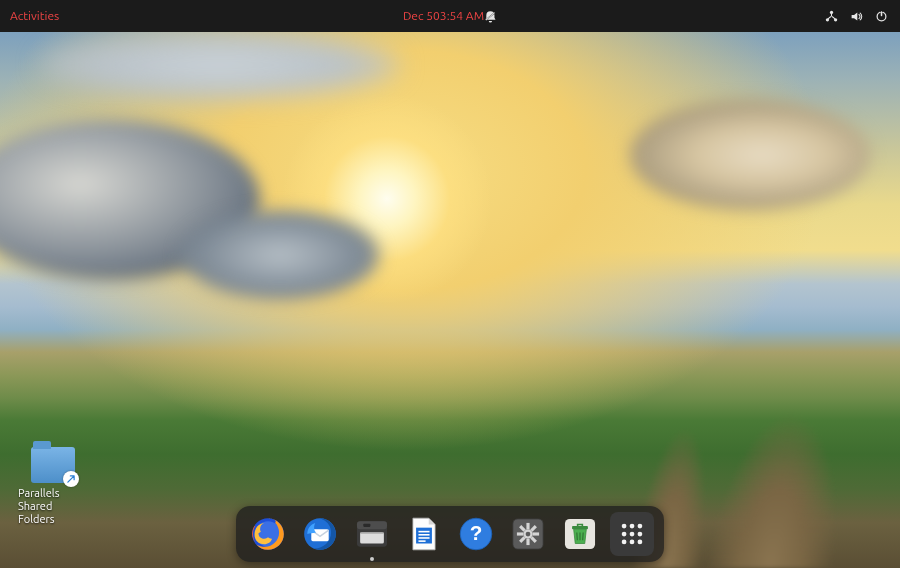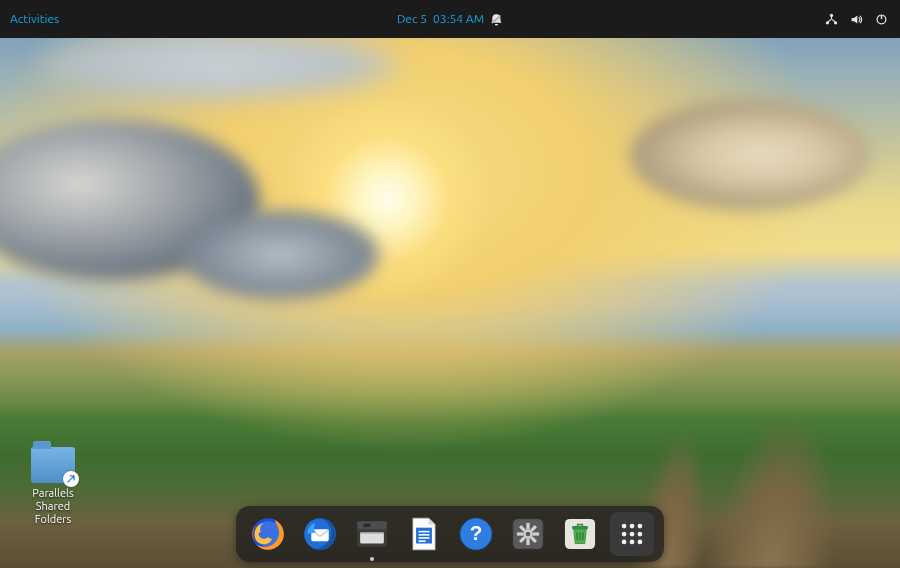--- a/index.html
+++ b/index.html
@@ -26,29 +26,29 @@
   .cloud.c1{left:-40px;top:120px;width:300px;height:160px;background:radial-gradient(ellipse at 40% 40%,#d7d7d2 0%,#8a929a 50%,#5a6675 80%,rgba(80,90,105,0)100%);}
   .cloud.c2{left:180px;top:210px;width:200px;height:90px;background:radial-gradient(ellipse,#b6bfc6 0%,#7c8894 60%,rgba(110,120,135,0)100%);}
   .cloud.c3{right:30px;top:100px;width:240px;height:110px;background:radial-gradient(ellipse at 55% 50%,#e8dcc4 0%,#d7c6a2 35%,#a89a7d 70%,rgba(160,150,120,0)100%);}
   .cloud.c4{left:40px;top:30px;width:360px;height:70px;background:radial-gradient(ellipse,#cdd4d9 0%,#b9c2c9 50%,rgba(180,190,200,0)100%);filter:blur(12px);}
   
   .path{position:absolute;right:40px;bottom:0;width:260px;height:180px;background:
       radial-gradient(ellipse 90px 220px at 70% 100%,#8a7450 0%,#7a6644 35%,rgba(110,95,65,0)70%),
       radial-gradient(ellipse 50px 200px at 30% 100%,#8a7450 0%,#7a6644 35%,rgba(110,95,65,0)70%);
     transform:skewX(-8deg);filter:blur(2px);}
   
-  #topbar{position:absolute;top:0;left:0;right:0;height:38px;background:#1b1b1b;color:#0ea5e9;display:flex;align-items:center;font-size:12px;line-height:22px;z-index:10;}
+  #topbar{position:absolute;top:0;left:0;right:0;height:32px;background:#1b1b1b;color:#ef4444;display:flex;align-items:center;font-size:12px;line-height:22px;z-index:10;}
   #topbar .left{padding:0 10px;cursor:pointer;}
-  #topbar .center{position:absolute;left:50%;transform:translateX(-50%);display:flex;align-items:center;gap:6px;}
+  #topbar .center{position:absolute;left:50%;transform:translateX(-50%);display:flex;align-items:center;}
   #topbar .center .dnd{width:13px;height:13px;display:inline-block;}
   #topbar .right{margin-left:auto;display:flex;align-items:center;gap:12px;padding:0 12px;}
   #topbar .right span{display:inline-flex;align-items:center;cursor:pointer;}
   #topbar svg{width:13px;height:13px;fill:#e6e6e6;display:block;}
   
-  .desk-icon{position:absolute;left:18px;bottom:42px;width:70px;text-align:center;color:#fff;font-size:11px;line-height:13px;text-shadow:0 1px 2px rgba(0,0,0,0.8);cursor:pointer;}
+  .desk-icon{position:absolute;left:18px;bottom:42px;width:70px;text-align:left;color:#fff;font-size:11px;line-height:13px;text-shadow:0 1px 2px rgba(0,0,0,0.8);cursor:pointer;}
   .desk-icon .folder{width:44px;height:36px;margin:0 auto 4px;position:relative;background:linear-gradient(#7ab4e6,#4d8fc9);border-radius:3px;}
   .desk-icon .folder:before{content:"";position:absolute;top:-6px;left:2px;width:18px;height:8px;background:#5a99d0;border-radius:2px 2px 0 0;}
   .desk-icon .emblem{position:absolute;right:-4px;bottom:-4px;width:16px;height:16px;background:#fff;border-radius:50%;display:flex;align-items:center;justify-content:center;box-shadow:0 0 2px rgba(0,0,0,.4);}
   .desk-icon .emblem svg{width:10px;height:10px;fill:#2a7fd4;}
   
   #dock{position:absolute;bottom:6px;left:50%;transform:translateX(-50%);background:rgba(30,30,30,0.78);border-radius:14px;padding:6px 10px;display:flex;gap:8px;z-index:10;box-shadow:0 2px 10px rgba(0,0,0,0.4);}
   .dock-item{width:44px;height:44px;border-radius:8px;display:flex;align-items:center;justify-content:center;cursor:pointer;position:relative;}
   .dock-item svg{width:38px;height:38px;display:block;}
   .dock-item.appgrid{background:#3a3a3a;}
   .dock-item .dot{position:absolute;bottom:-5px;left:50%;transform:translateX(-50%);width:4px;height:4px;background:#ccc;border-radius:50%;}

